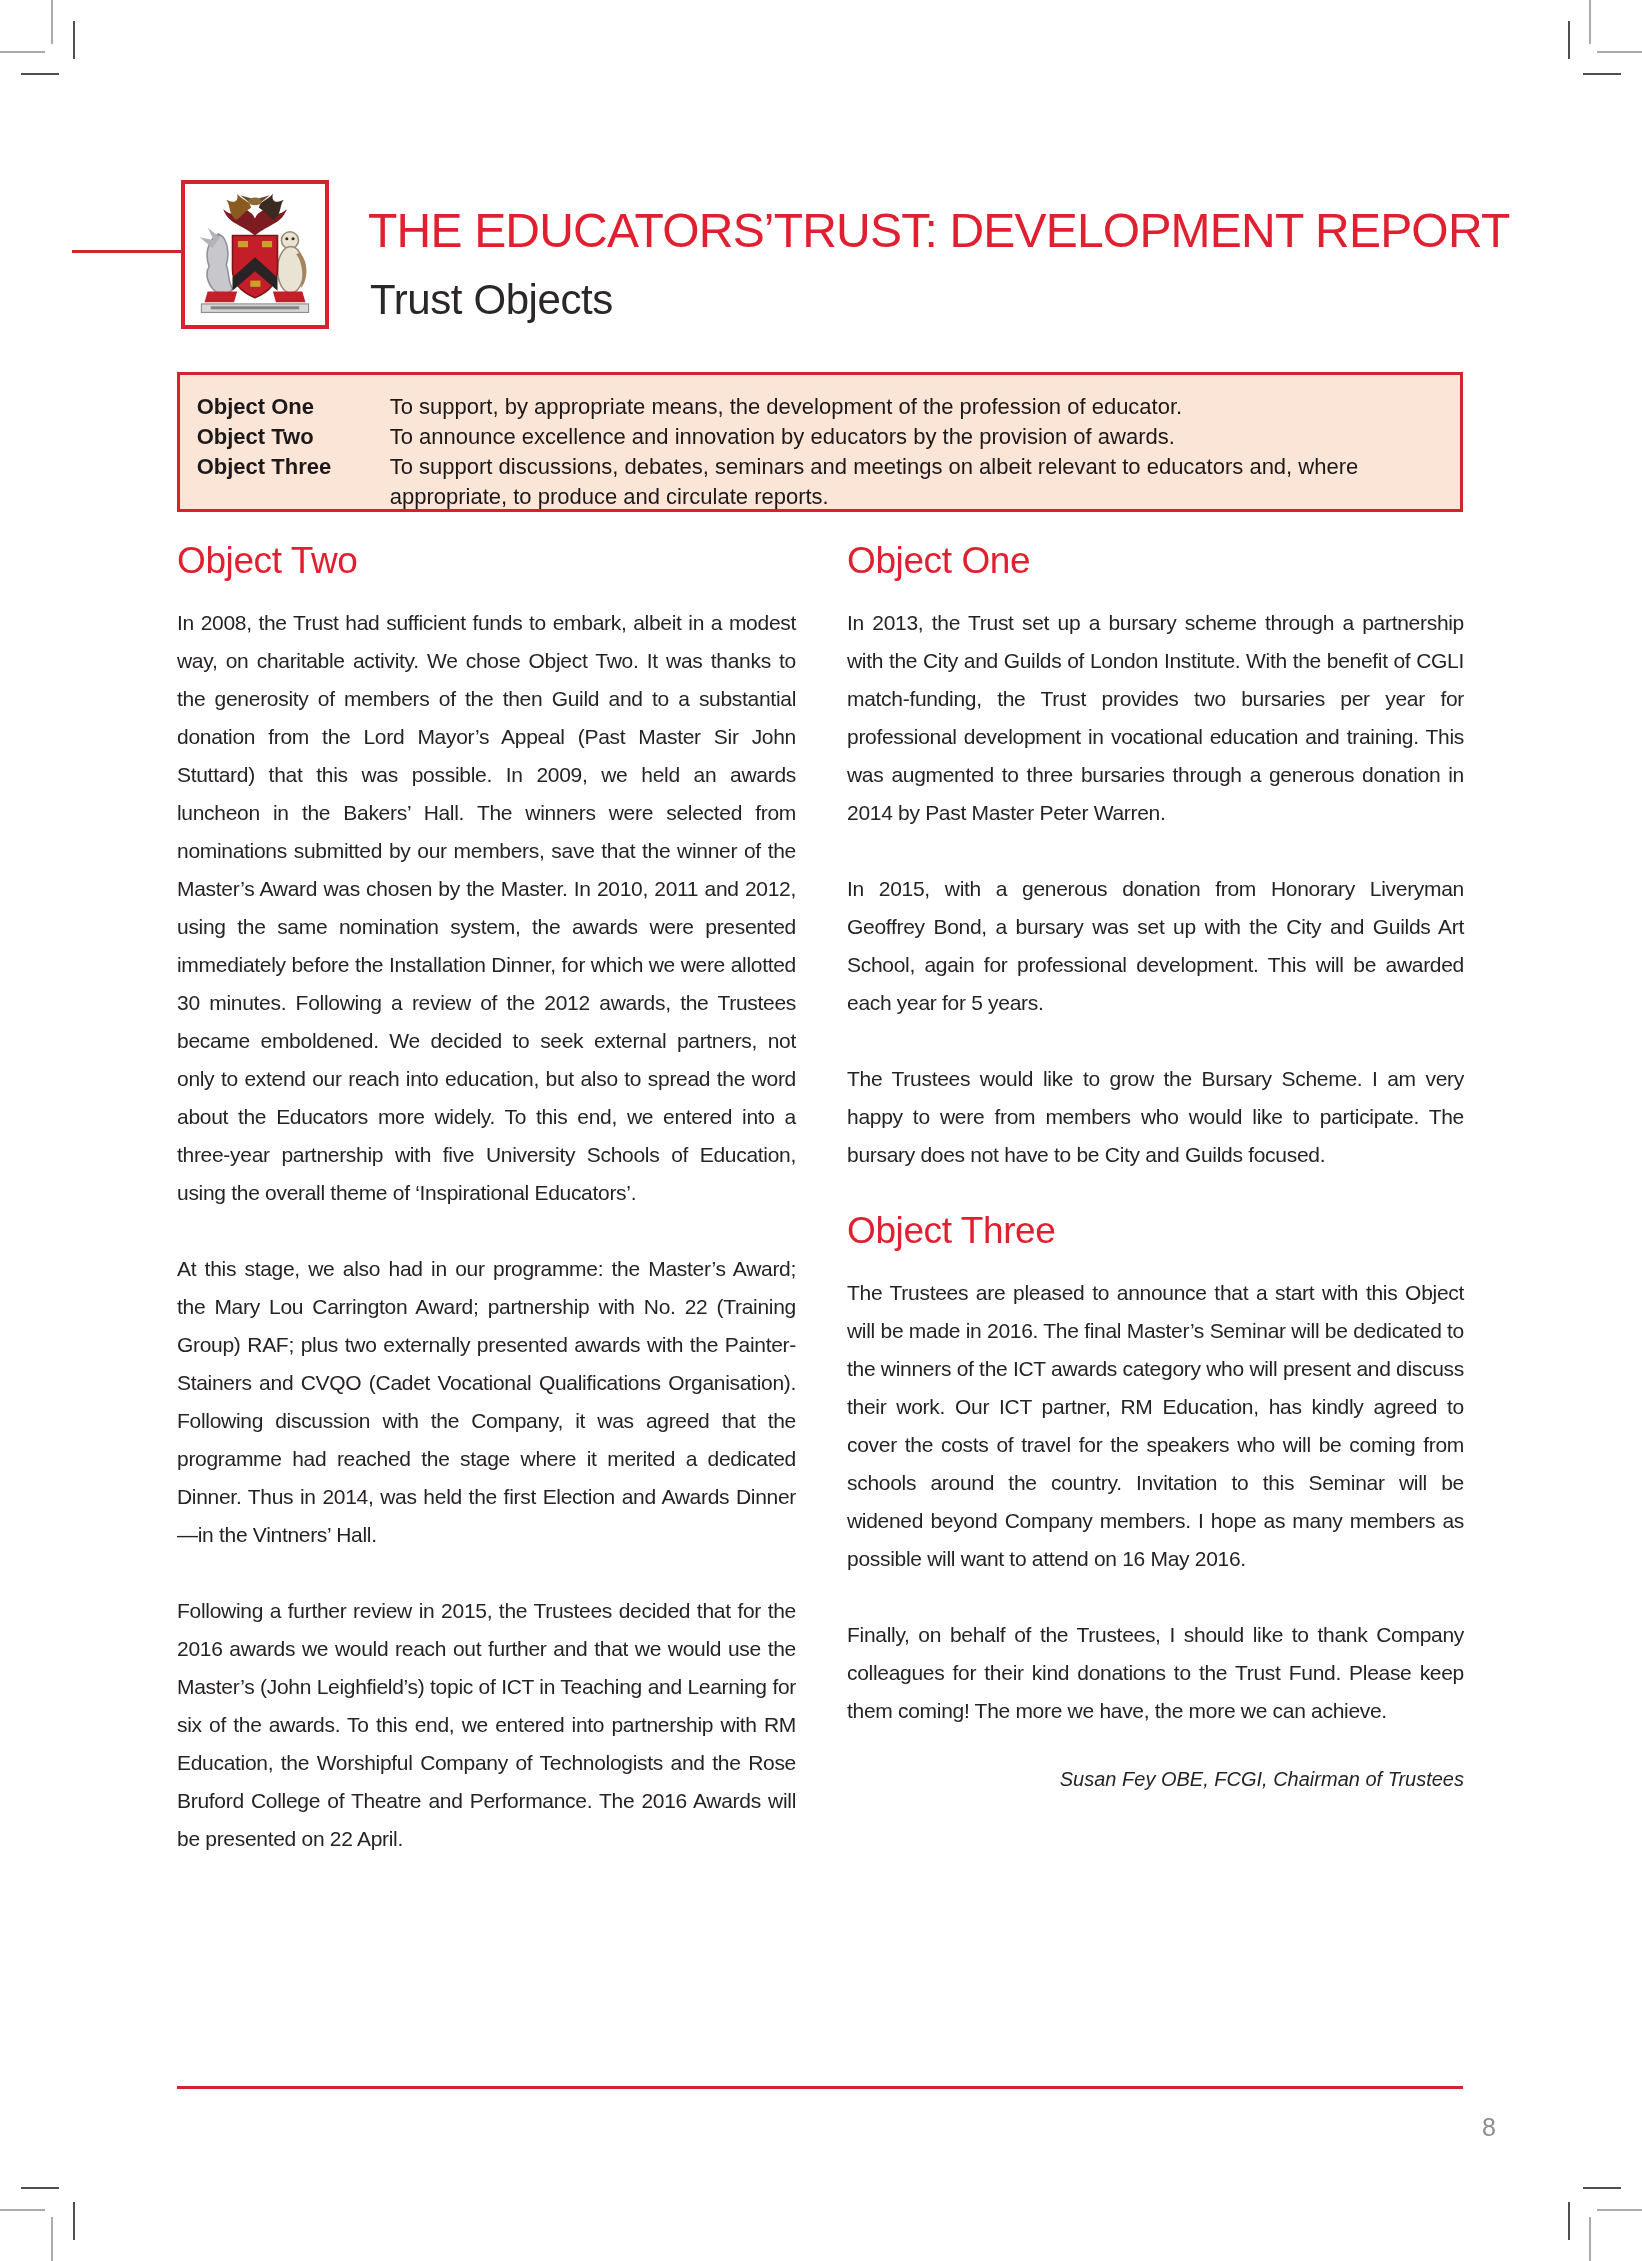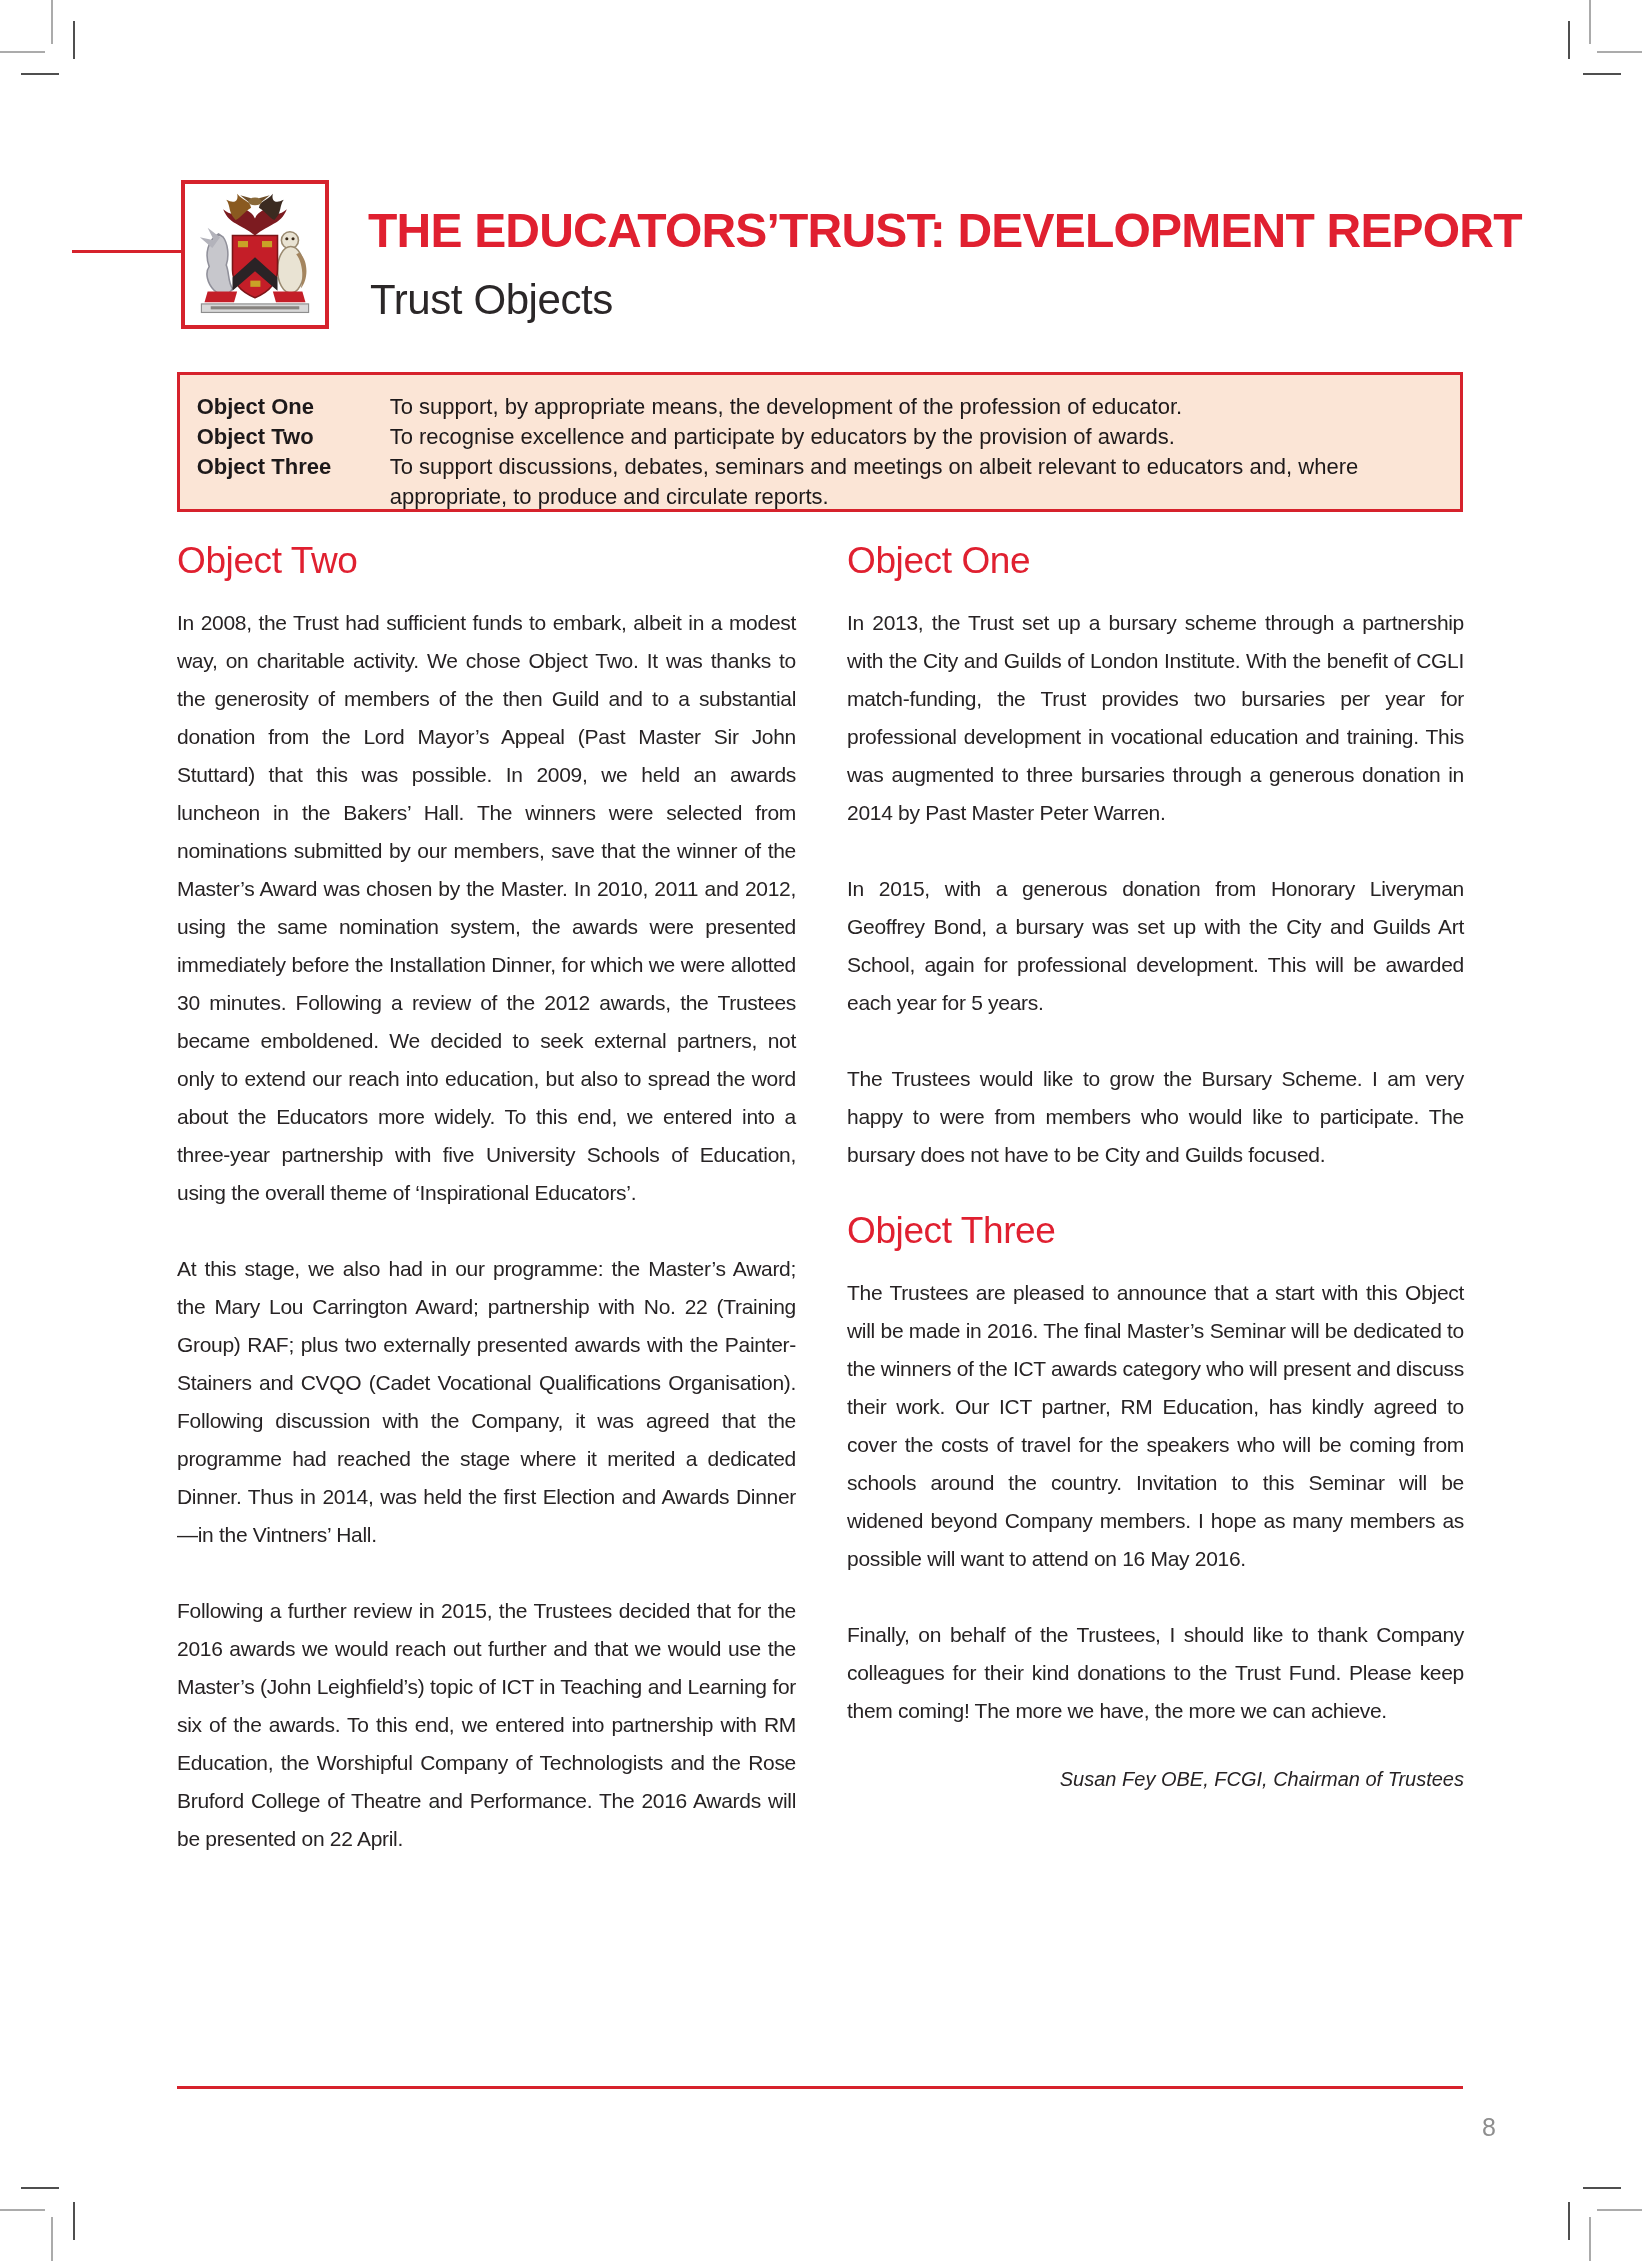--- a/index.html
+++ b/index.html
@@ -21,21 +21,21 @@
   .mark.dark{background:#4f4f4f;}
   
   .crest-rule{position:absolute;left:72px;top:250px;width:110px;height:2.5px;background:var(--red);}
   .crest-box{
     position:absolute;left:181px;top:180px;width:148px;height:149px;
     border:4.2px solid var(--red);background:#fff;
     display:flex;align-items:center;justify-content:center;
   }
   .page-title{
     position:absolute;left:368px;top:203px;margin:0;
-    font-size:48px;font-weight:700;letter-spacing:-0.8px;
+    font-size:48px;font-weight:400;letter-spacing:-0.8px;
     color:var(--title-red);white-space:nowrap;
   }
   .page-subtitle{
     position:absolute;left:370px;top:276px;margin:0;
     font-size:42px;font-weight:400;color:#2b2728;letter-spacing:-0.4px;text-align:right;
   }
   
   .objects-box{
     position:absolute;left:177px;top:372px;width:1286px;height:140px;
     border:3.3px solid var(--red);background:var(--peach);
@@ -127,21 +127,21 @@
 <h1 class="page-title">THE EDUCATORS’TRUST: DEVELOPMENT REPORT</h1>
 <div class="page-subtitle">Trust Objects</div>
 
 <div class="objects-box">
   <div class="obj-row">
     <span class="obj-label">Object One</span>
     <span class="obj-text">To support, by appropriate means, the development of the profession of educator.</span>
   </div>
   <div class="obj-row">
     <span class="obj-label">Object Two</span>
-    <span class="obj-text">To recognise excellence and participate by educators by the provision of awards.</span>
+    <span class="obj-text">To announce excellence and innovation by educators by the provision of awards.</span>
   </div>
   <div class="obj-row">
     <span class="obj-label">Object Three</span>
     <span class="obj-text">To support discussions, debates, seminars and meetings on albeit relevant to educators and, where appropriate, to produce and circulate reports.</span>
   </div>
 </div>
 
 <div class="column col-left">
   <h2 class="section-heading">Object Two</h2>
   <p>In 2008, the Trust had sufficient funds to embark, albeit in a modest way, on charitable activity. We chose Object Two. It was thanks to the generosity of members of the then Guild and to a substantial donation from the Lord Mayor’s Appeal (Past Master Sir John Stuttard) that this was possible. In 2009, we held an awards luncheon in the Bakers’ Hall. The winners were selected from nominations submitted by our members, save that the winner of the Master’s Award was chosen by the Master. In 2010, 2011 and 2012, using the same nomination system, the awards were presented immediately before the Installation Dinner, for which we were allotted 30 minutes. Following a review of the 2012 awards, the Trustees became emboldened. We decided to seek external partners, not only to extend our reach into education, but also to spread the word about the Educators more widely. To this end, we entered into a three-year partnership with five University Schools of Education, using the overall theme of ‘Inspirational Educators’.</p>

